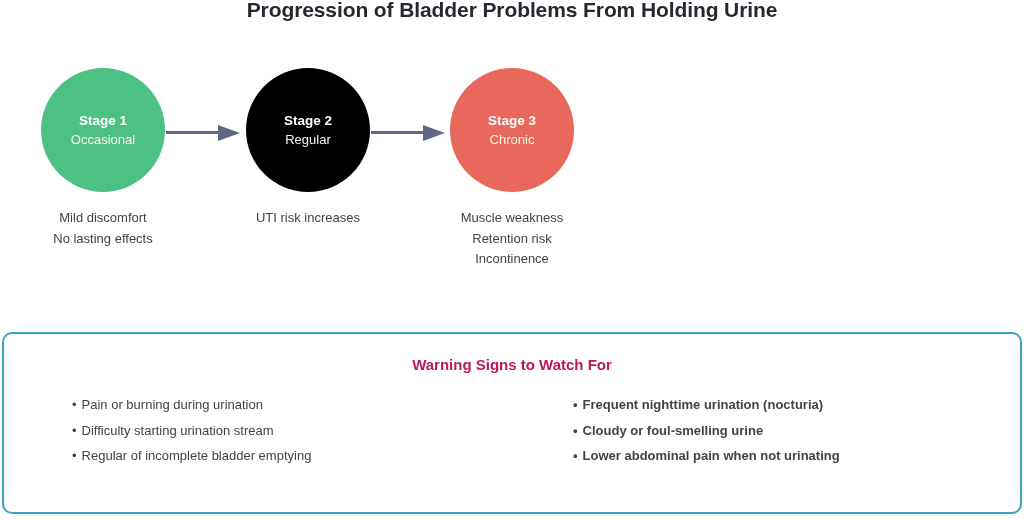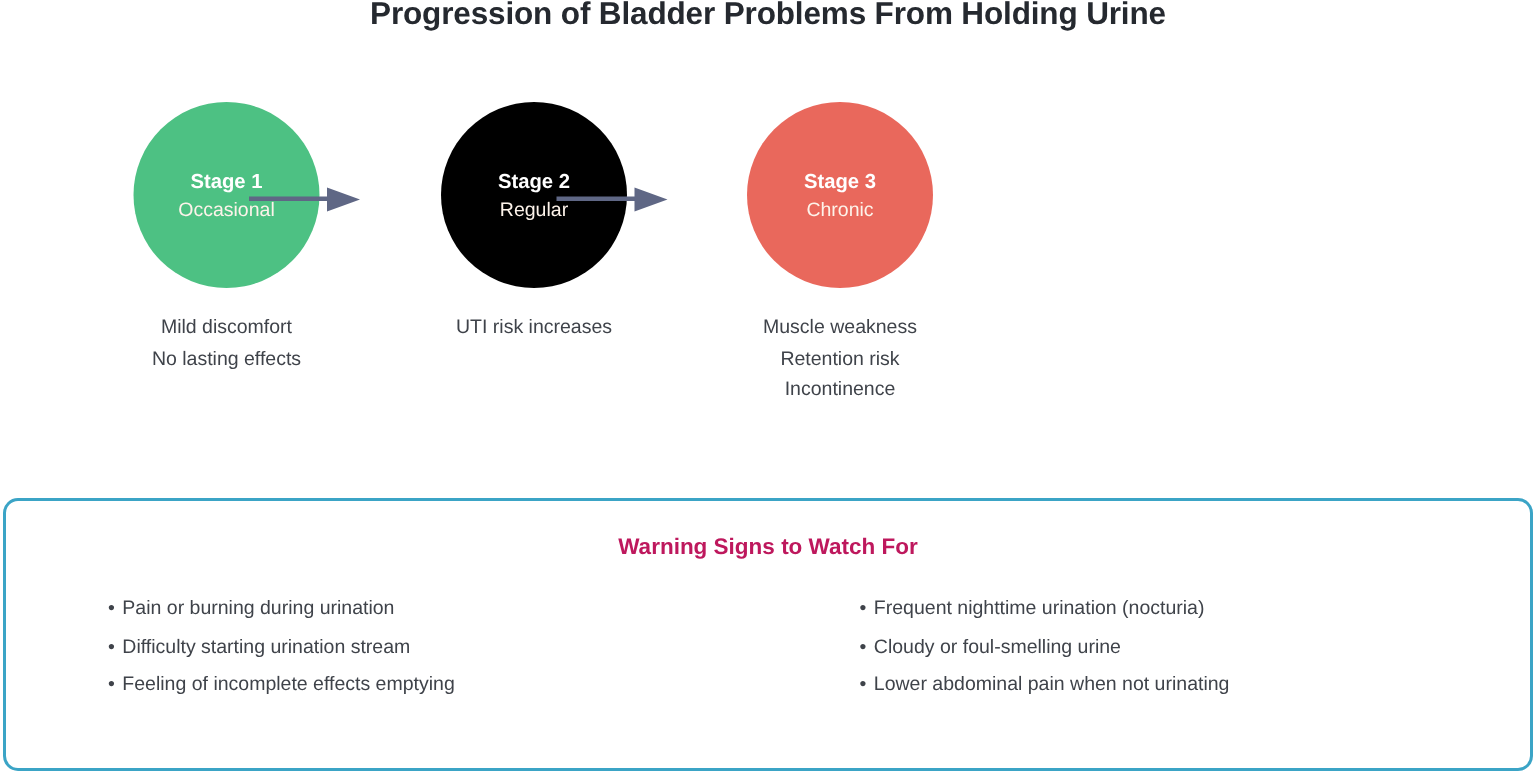--- a/index.html
+++ b/index.html
@@ -41,21 +41,20 @@
     top: 60px;
     width: 1024px;
     height: 220px;
   }
 
   .stage-group {
     position: absolute;
     top: 0;
     width: 206px;
     height: 220px;
-    margin-left: 48px;
   }
   .stage-group.g0 { left: 0px; }
   .stage-group.g1 { left: 205px; }
   .stage-group.g2 { left: 409px; }
 
   .stage-circle {
     position: absolute;
     top: 8px;
     left: 41px;
     width: 124px;
@@ -153,21 +152,21 @@
     position: absolute;
     left: 0;
     top: 58px;
     width: 100%;
     display: flex;
   }
   .warn-col {
     width: 50%;
     padding-left: 68px;
   }
-  .warn-col.right { padding-left: 61px; }
+  .warn-col.right { padding-left: 61px; font-weight: bold; }
 
   .warn-item {
     font-size: 13px;
     color: #3f434a;
     line-height: 25.5px;
     white-space: nowrap;
   }
   .warn-bullet { margin-right: 5px; }
 </style>
 </head>
@@ -230,21 +229,21 @@
     <div id="warning-columns">
 
       <div class="warn-col left">
         <div class="warn-item">
           <span class="warn-bullet">•</span><span>Pain or burning during urination</span>
         </div>
         <div class="warn-item">
           <span class="warn-bullet">•</span><span>Difficulty starting urination stream</span>
         </div>
         <div class="warn-item">
-          <span class="warn-bullet">•</span><span>Feeling of incomplete effects emptying</span>
+          <span class="warn-bullet">•</span><span>Regular of incomplete bladder emptying</span>
         </div>
       </div>
 
       <div class="warn-col right">
         <div class="warn-item">
           <span class="warn-bullet">•</span><span>Frequent nighttime urination (nocturia)</span>
         </div>
         <div class="warn-item">
           <span class="warn-bullet">•</span><span>Cloudy or foul-smelling urine</span>
         </div>

